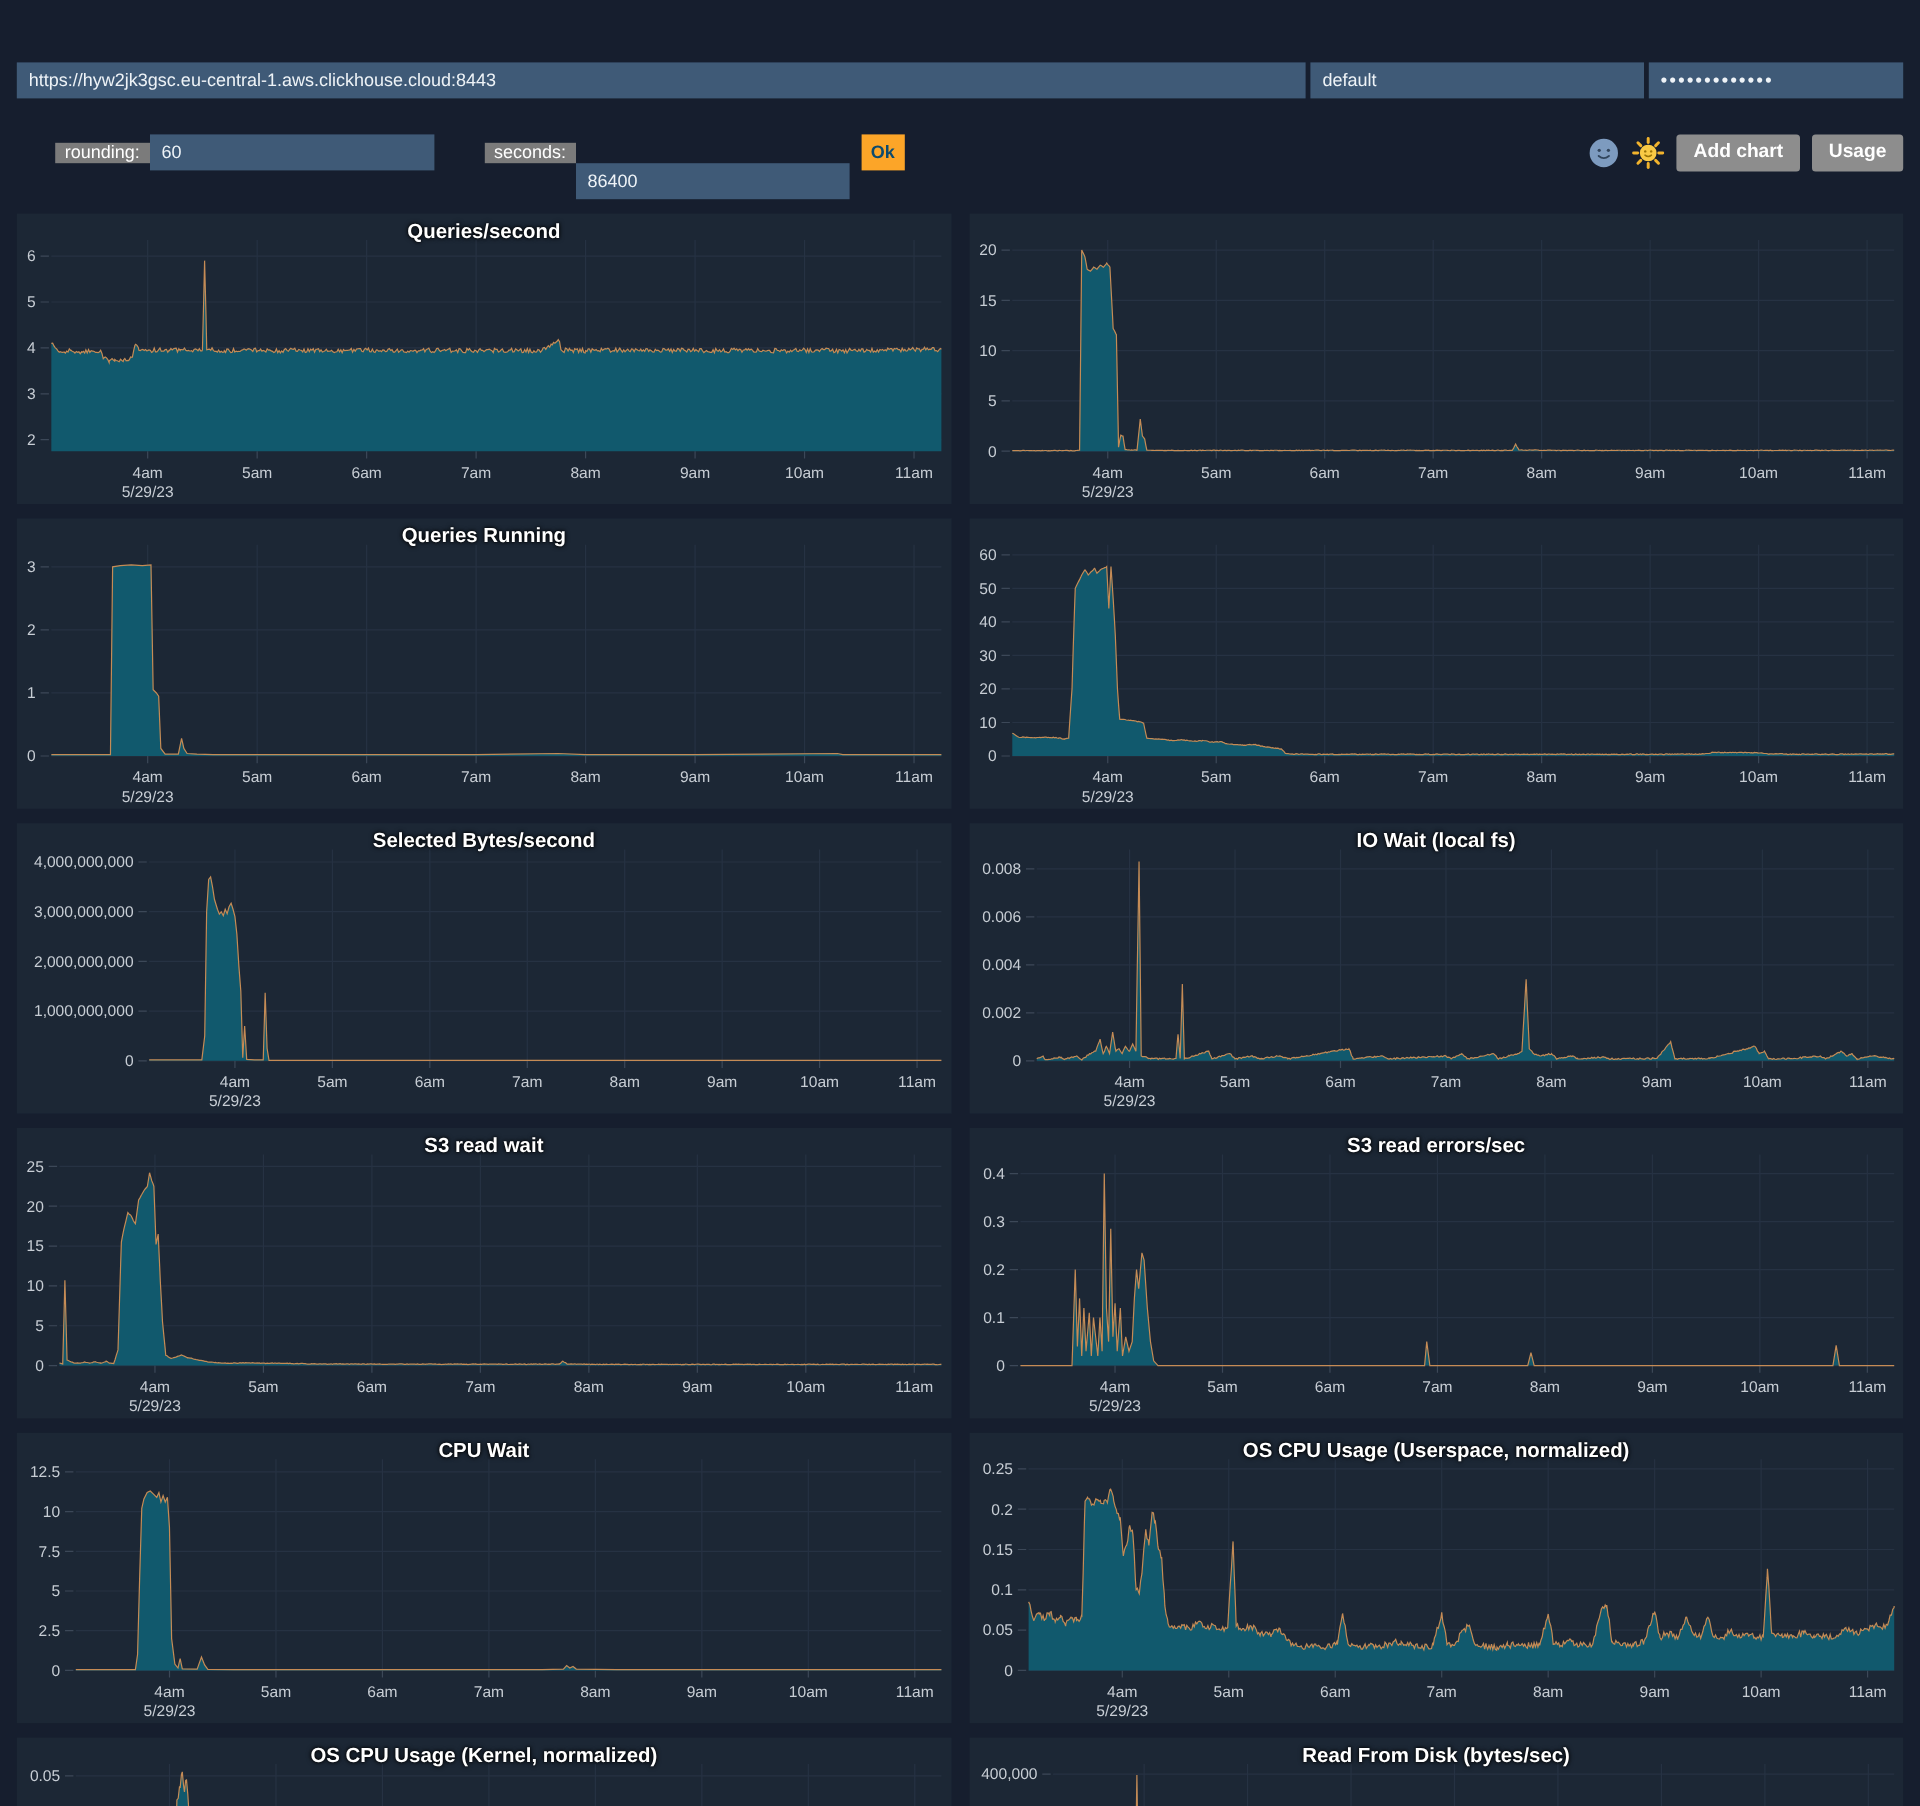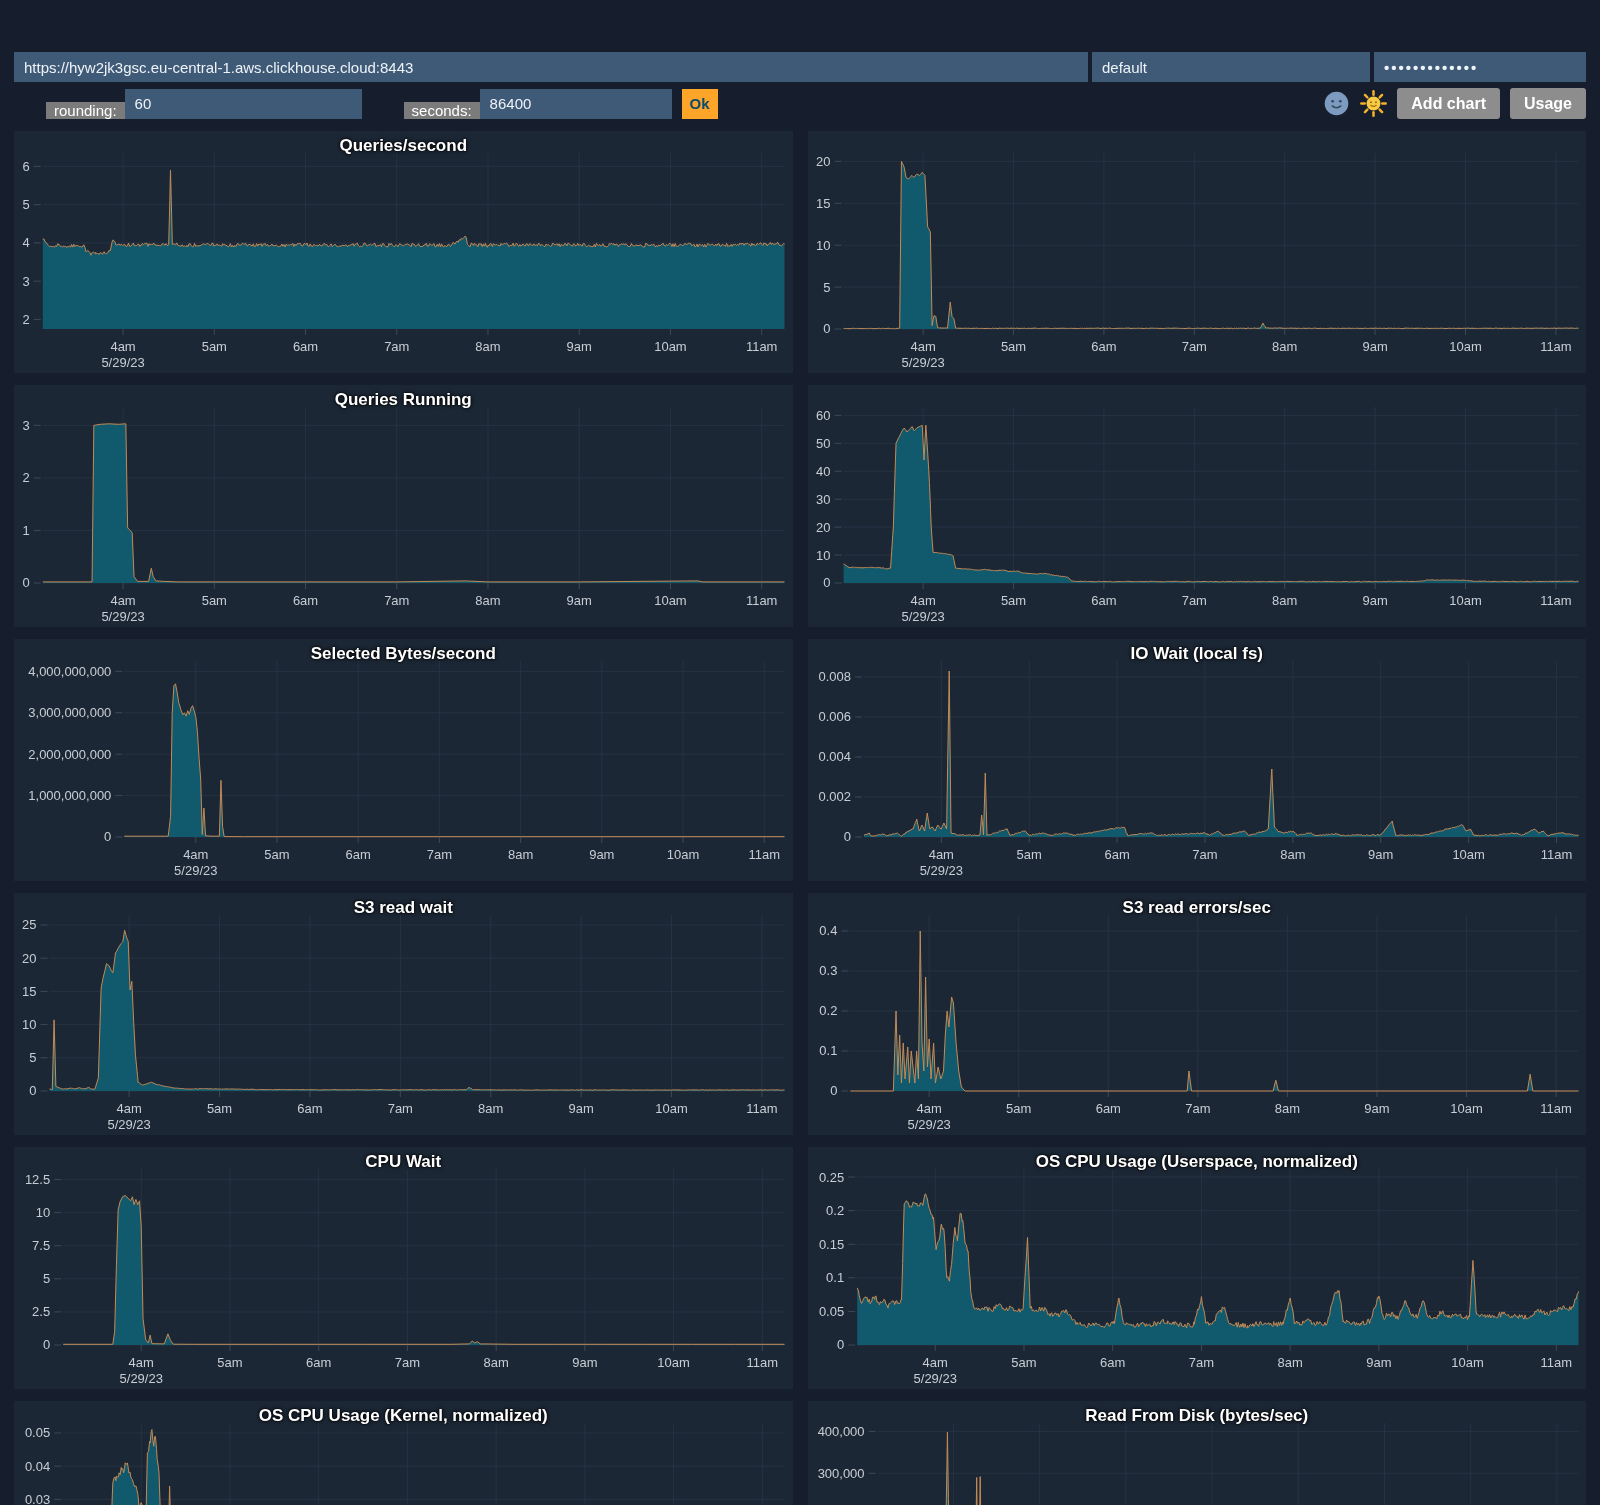--- a/index.html
+++ b/index.html
@@ -13,27 +13,27 @@
   .tb-row1{display:flex;gap:4px;margin-bottom:6px;margin-top:40px;}
   .tb-row2{display:flex;align-items:center;gap:10px;}
   .tb-input{
     background:#3f5a77;border:0;outline:none;color:#eef3f7;
     font-size:15px;font-family:"Liberation Sans",sans-serif;
     height:30px;padding:0 10px;box-sizing:border-box;
   }
   .url-input{flex:1;}
   .user-input{width:278px;}
   .pass-input{width:212px;letter-spacing:2px;font-weight:bold;}
-  .field{display:flex;align-items:flex-end;padding-left:32px;}
+  .field{display:flex;align-items:center;padding-left:32px;}
   .field-label{
     background:#7b7b7b;color:#ffffff;font-size:15px;
     display:flex;align-items:center;padding:0 8px;white-space:nowrap;
   }
   .rounding-input{width:237px;}
-  .seconds-input{width:192px;}
+  .seconds-input{width:228px;margin-top:48px;}
   .ok-btn{
     background:#fca528;color:#0c4a6e;font-weight:bold;border:0;
     font-size:15px;height:30px;padding:0 8px;cursor:pointer;
     font-family:"Liberation Sans",sans-serif;
   }
   .tb-spacer{flex:1;}
   .icon-btn{width:27px;height:27px;cursor:pointer;flex:none;}
   .gray-btn{
     background:#8d8d8d;color:#ffffff;font-weight:bold;border:0;border-radius:3px;
     font-size:16px;height:31px;padding:0 14px;cursor:pointer;

